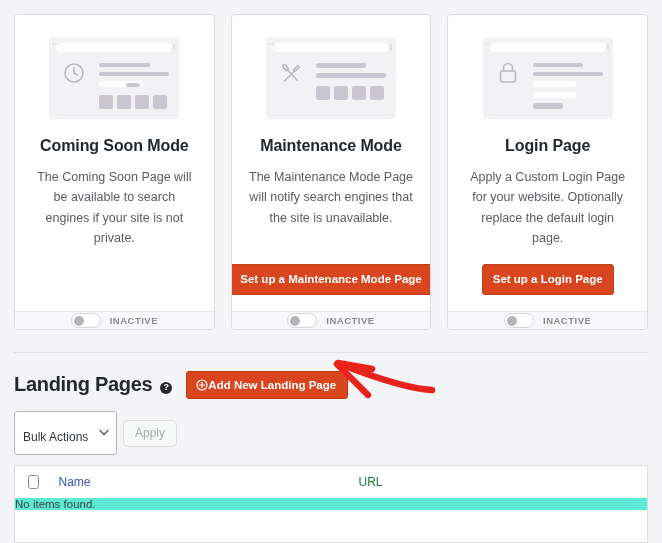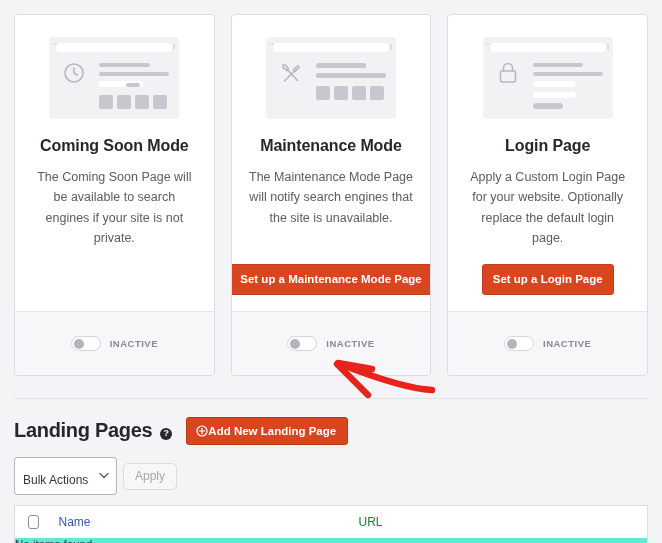--- a/index.html
+++ b/index.html
@@ -168,21 +168,21 @@
     padding: 8px 10px;
     cursor: pointer;
     white-space: nowrap;
     margin-top: auto;
     font-family: inherit;
     line-height: 1.1;
   }
   .card-footer {
     border-top: 1px solid #e6e5e9;
     background: #f7f6f8;
-    padding: 24px 0;
+    padding: 1px 0;
     display: flex;
     align-items: center;
     justify-content: center;
     gap: 9px;
   }
   .toggle {
     width: 30px;
     height: 15px;
     border-radius: 9px;
     background: #ffffff;
@@ -299,21 +299,21 @@
     appearance: none;
     -webkit-appearance: none;
     background: #ffffff;
     border: 1px solid #b4b9be;
     border-radius: 3px;
     font-size: 12px;
     color: #32373c;
     padding: 12px 26px 5px 8px;
     font-family: inherit;
     cursor: pointer;
-    height: 38px;
+    height: 44px;
     box-sizing: border-box;
     position: relative;
   }
   .select-wrap { position: relative; display: inline-block; }
   .select-wrap .chev {
     position: absolute;
     right: 8px;
     top: 50%;
     transform: translateY(-50%);
     pointer-events: none;

